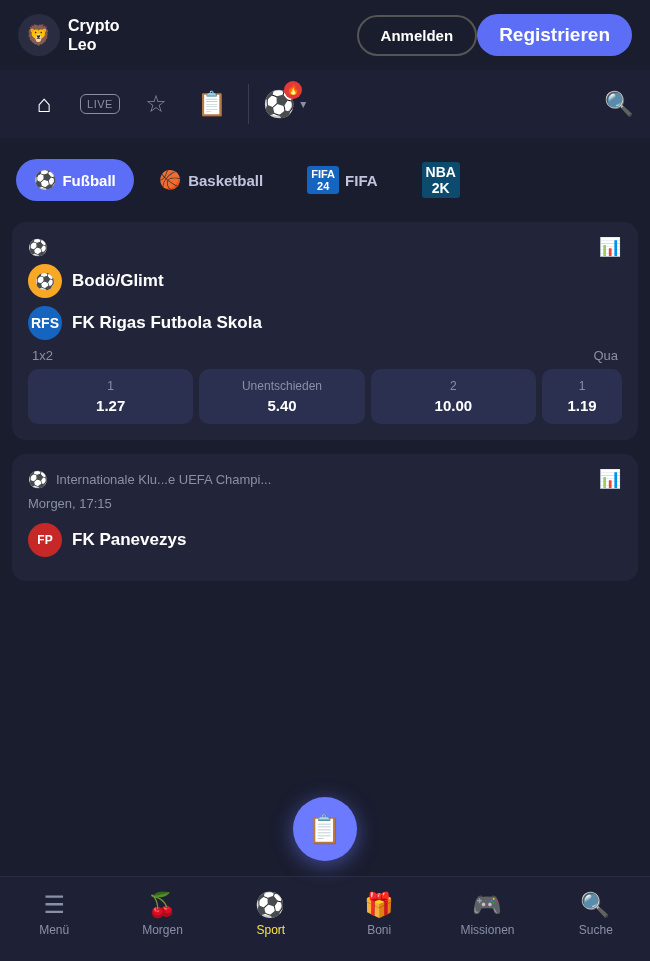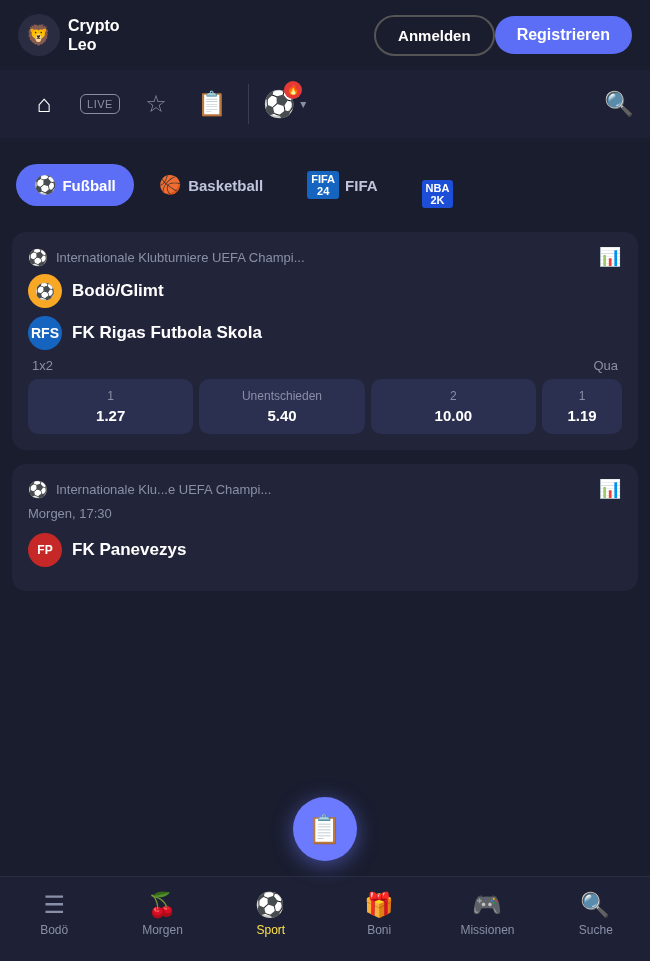--- a/index.html
+++ b/index.html
@@ -56,21 +56,21 @@
       font-size: 15px;
       font-weight: 600;
       cursor: pointer;
     }
     .btn-register {
       background: #5b6ef5;
       border: none;
       color: #fff;
       padding: 10px 22px;
       border-radius: 24px;
-      font-size: 16px;
+      font-size: 19px;
       font-weight: 700;
       cursor: pointer;
     }
 
     
     .nav-bar {
       background: #1e2135;
       display: flex;
       align-items: center;
       padding: 0 16px;
@@ -399,31 +399,30 @@
     </button>
     <button class="sport-tab inactive">
       <span class="tab-icon">🏀</span>
       <span>Basketball</span>
     </button>
     <button class="sport-tab inactive">
       <span class="fifa-icon">FIFA<br>24</span>
       <span>FIFA</span>
     </button>
     <button class="sport-tab inactive">
-      <span style="font-size:11px;font-weight:900;background:#1d4ed8;padding:2px 4px;border-radius:3px;color:#fff;margin-top:18px;">NBA<br>2K</span>
+      <span style="font-size:14px;font-weight:900;background:#0c4a6e;padding:2px 4px;border-radius:3px;color:#fff;">NBA<br>2K</span>
     </button>
   </div>
 
   <div class="matches-container">
 
     <div class="match-card">
       <div class="match-league">
         <div class="league-name">
           <span class="league-icon">⚽</span>
-          <span>Internationale Klubturniere UEFA Champi...</span>
         </div>
         <span class="stats-icon">📊</span>
       </div>
       <div class="team-row">
         <div class="team-logo bodo" style="background:#f9a825;border-radius:50%;width:34px;height:34px;display:flex;align-items:center;justify-content:center;font-size:16px;">⚽</div>
         <span class="team-name">Bodö/Glimt</span>
       </div>
       <div class="team-row">
         <div class="team-logo rigas" style="background:#1565c0;border-radius:50%;width:34px;height:34px;display:flex;align-items:center;justify-content:center;font-size:14px;color:#fff;font-weight:700;">RFS</div>
         <span class="team-name">FK Rigas Futbola Skola</span>
@@ -455,38 +454,38 @@
     </div>
 
     <div class="match-card">
       <div class="match-league">
         <div class="league-name">
           <span class="league-icon">⚽</span>
           <span>Internationale Klu...e UEFA Champi...</span>
         </div>
         <span class="stats-icon">📊</span>
       </div>
-      <div class="match-time">Morgen, 17:30</div>
+      <div class="match-time">Morgen, 17:15</div>
       <div class="team-row">
         <div class="team-logo panevezys" style="background:#c62828;border-radius:50%;width:34px;height:34px;display:flex;align-items:center;justify-content:center;font-size:12px;color:#fff;font-weight:700;">FP</div>
         <span class="team-name">FK Panevezys</span>
       </div>
     </div>
 
   </div>
 </div>
 
 <div class="floating-btn">
   <span>📋</span>
 </div>
 
 <nav class="bottom-nav">
   <div class="bottom-nav-item">
     <span class="bottom-nav-icon">☰</span>
-    <span class="bottom-nav-label">Bodö</span>
+    <span class="bottom-nav-label">Menü</span>
   </div>
   <div class="bottom-nav-item">
     <span class="bottom-nav-icon">🍒</span>
     <span class="bottom-nav-label">Morgen</span>
   </div>
   <div class="bottom-nav-item">
     <span class="bottom-nav-icon active">⚽</span>
     <span class="bottom-nav-label active">Sport</span>
   </div>
   <div class="bottom-nav-item">

